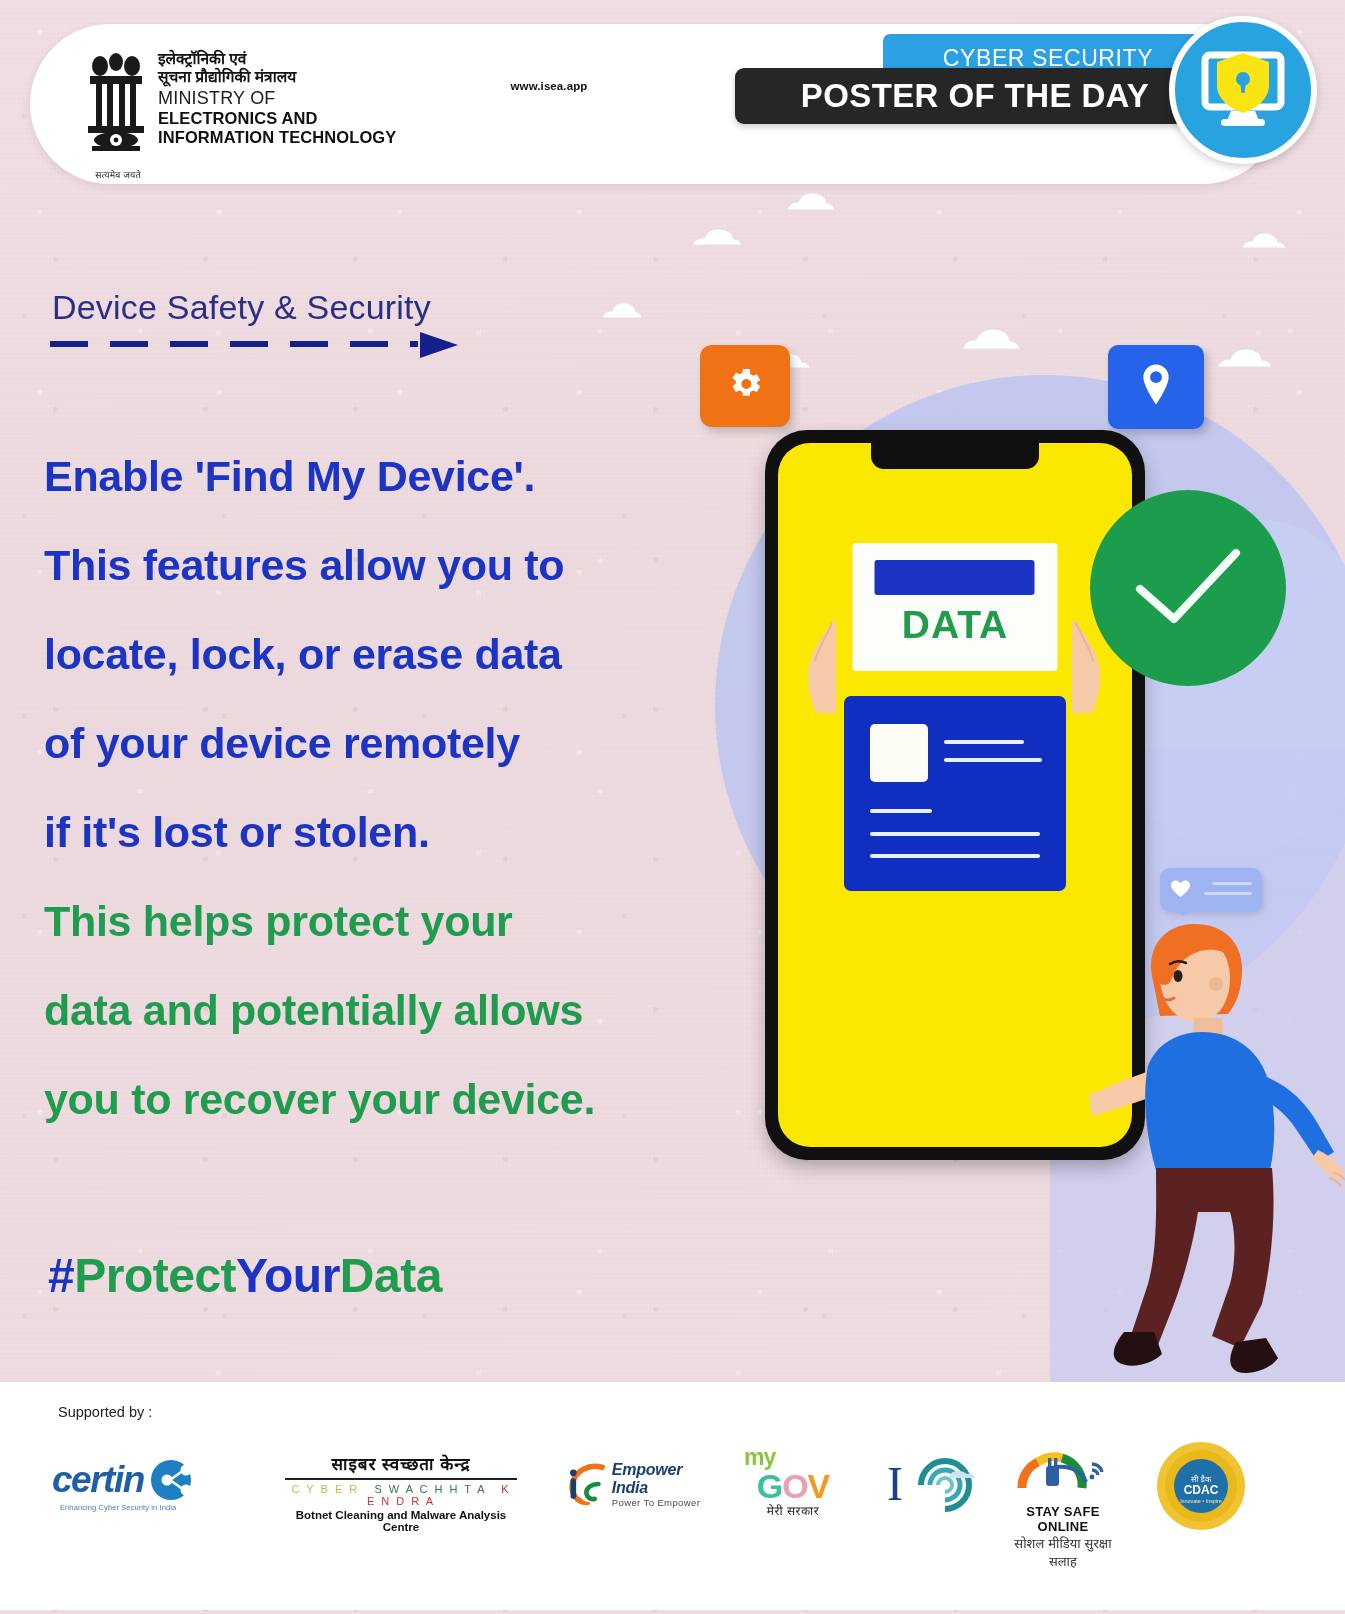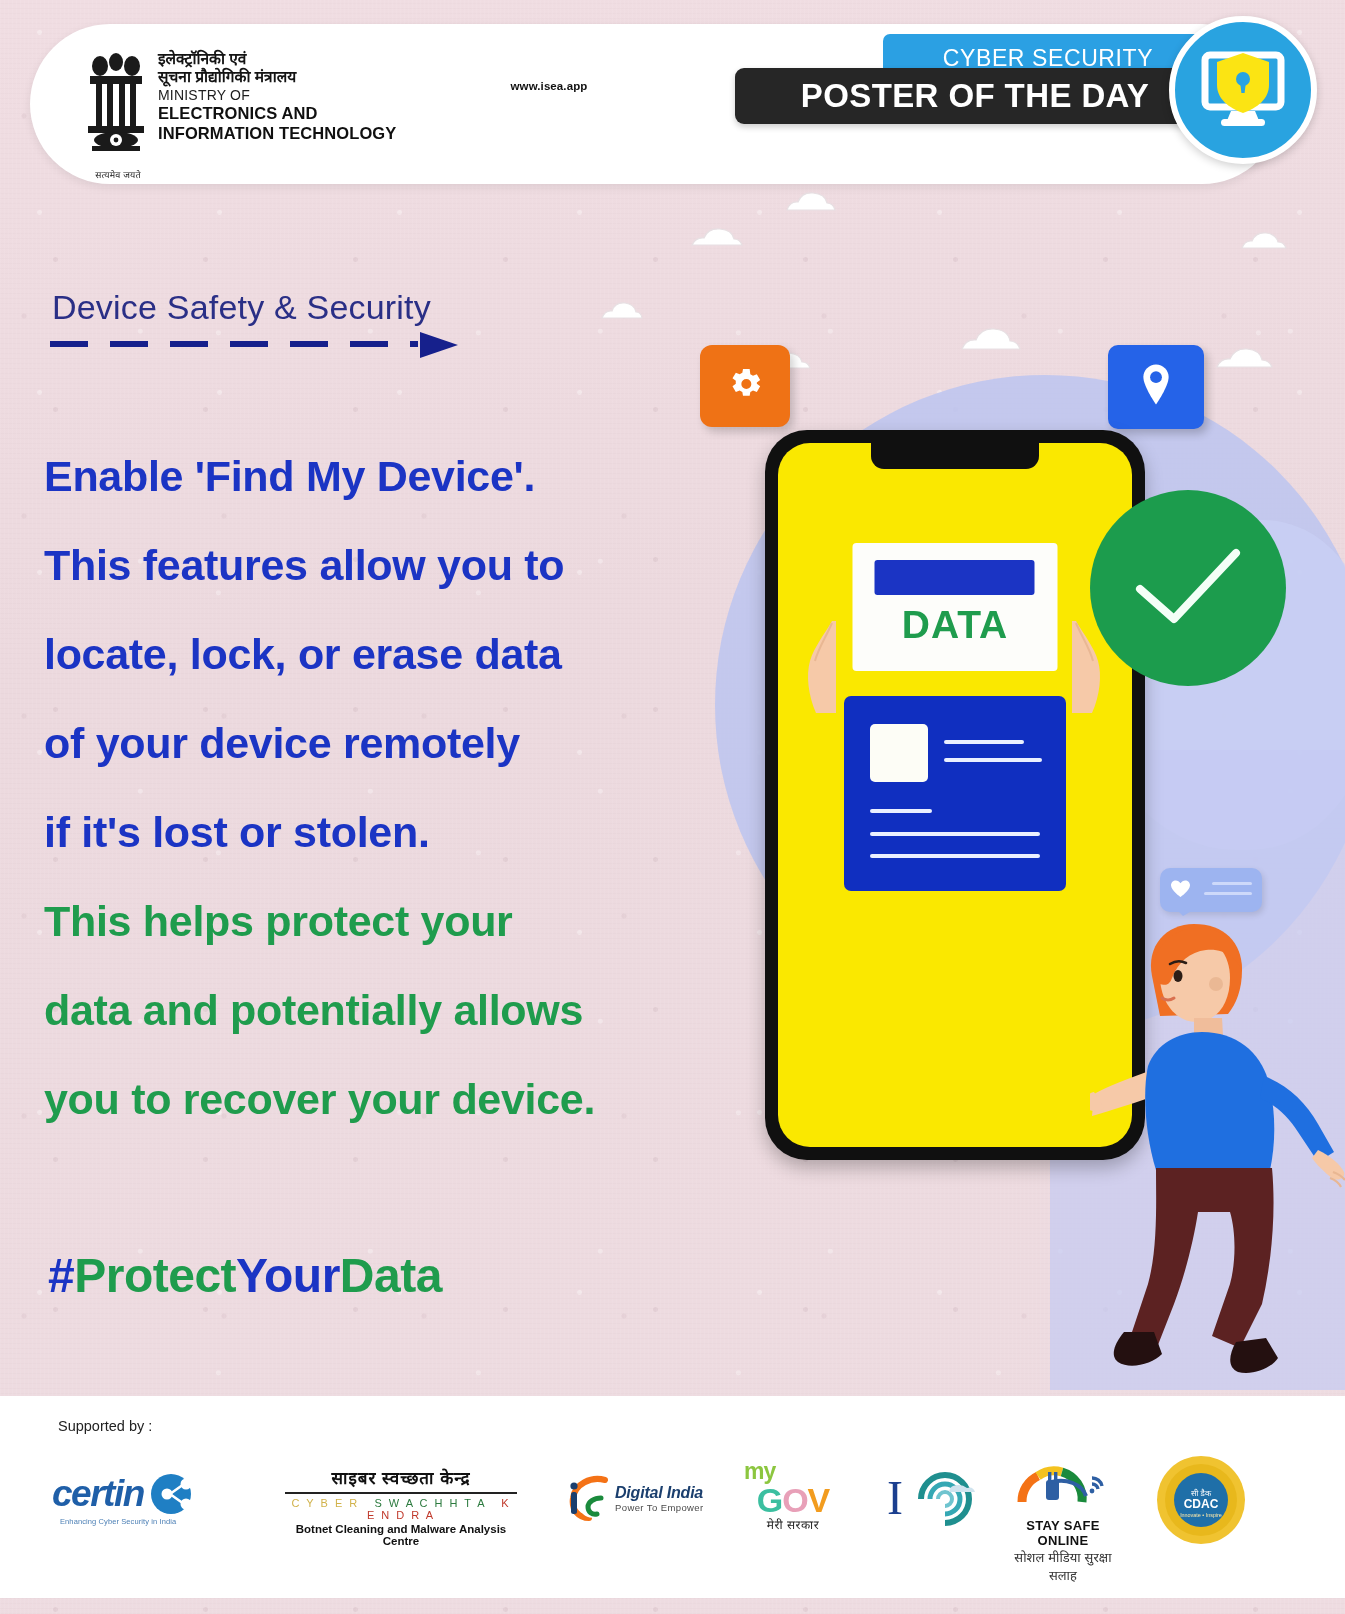--- a/index.html
+++ b/index.html
@@ -41,21 +41,21 @@
   }
   
   .emblem{ position:absolute; left:48px; top:22px; width:76px; height:122px; }
   .emblem svg{ width:100%; height:100%; }
   .emblem-sat{
     position:absolute; left:40px; top:144px; width:96px; text-align:center;
     font-size:9px; color:#1a1a1a; letter-spacing:.2px;
   }
   .min-text{ position:absolute; left:128px; top:26px; line-height:1.14; }
   .min-hi{ font-size:15.5px; font-weight:bold; color:#141414; }
-  .min-of{ font-size:14px; color:#1d1d1d; margin-top:3px; letter-spacing:.2px;}
+  .min-of{ font-size:18px; color:#1d1d1d; margin-top:3px; letter-spacing:.2px;}
   .min-big{ font-size:16.5px; font-weight:bold; color:#101010; letter-spacing:.1px; line-height:1.18; }
 
   
   #isea{ position:absolute; left:458px; top:52px; width:122px; }
   #isea .ball{
     width:104px;height:104px;margin:0 auto;border-radius:50%;
     background:radial-gradient(circle at 36% 30%,#ffffff 0%,#eaf4fb 45%,#cfe5f5 78%,#b6d8ef 100%);
     position:relative; box-shadow:inset 0 0 8px rgba(120,170,210,.45);
   }
   #isea .isea-t{
@@ -208,21 +208,21 @@
   }
   #bubble .heart{ position:absolute; left:10px; top:11px; width:21px; height:19px; }
   #bubble .bl{ position:absolute; right:10px; height:3px; background:#cdd9fa; border-radius:2px;}
 
   
   #person{ position:absolute; left:470px; top:690px; width:260px; height:560px; z-index:18;}
   #person svg{ display:block; }
 
   
   #footer{
-    position:absolute; left:0; bottom:16px; width:1345px; height:202px;
+    position:absolute; left:0; bottom:4px; width:1345px; height:228px;
     background:#ffffff; z-index:25;
   }
   #sup-label{ position:absolute; left:58px; top:22px; font-size:14.5px; color:#222;}
   .logo{ position:absolute; }
   .cert-word{ font-size:37px; font-weight:bold; color:#1f5fa8; letter-spacing:-1.5px; font-style:italic;}
   .cert-sub{ font-size:7.5px; color:#4b7fb5; letter-spacing:.1px; margin-top:1px;padding-left:8px;}
   .csk-hi{ font-size:17px; color:#111; font-weight:bold; text-align:center; letter-spacing:1px;}
   .csk-en{ font-size:11px; letter-spacing:2px; text-align:center; margin-top:2px;}
   .csk-sub{ font-size:11.5px; font-weight:bold; color:#111; text-align:center; margin-top:2px;}
   .di-t{ font-size:16px; font-weight:bold; font-style:italic; color:#1b3f6e; letter-spacing:-.2px;}
@@ -497,21 +497,21 @@
     <div class="logo" style="left:565px;top:78px;width:150px;">
       <div style="display:flex;align-items:center;">
         <svg width="46" height="48" viewBox="0 0 46 48">
           <path d="M40 6 C26 2 10 10 8 24 C6 36 14 44 24 44" fill="none" stroke="#f47216" stroke-width="6" stroke-linecap="round"></path>
           <path d="M38 16 C28 14 18 20 17 29 C16 37 22 42 29 41" fill="none" stroke="#ffffff" stroke-width="5" stroke-linecap="round"></path>
           <path d="M36 24 C29 24 23 28 23 33 C23 38 27 41 32 40" fill="none" stroke="#1a8a3c" stroke-width="5" stroke-linecap="round"></path>
           <rect x="6" y="18" width="6" height="22" rx="2.5" fill="#1b3f6e"></rect>
           <circle cx="9" cy="12" r="3.6" fill="#1b3f6e"></circle>
         </svg>
         <div style="margin-left:4px;">
-          <div class="di-t">Digital India</div>
+          <div class="di-t">Empower India</div>
           <div class="di-s">Power To Empower</div>
         </div>
       </div>
     </div>
 
     <div class="logo" style="left:738px;top:62px;width:110px;text-align:center;">
       <div class="mg-my" style="text-align:left;margin-left:6px;">my</div>
       <div class="mg-gov">
         <span style="color:#3bbfa0;">G</span><span style="color:#e8a0b8;">O</span><span style="color:#f29c1f;">V</span>
       </div>

